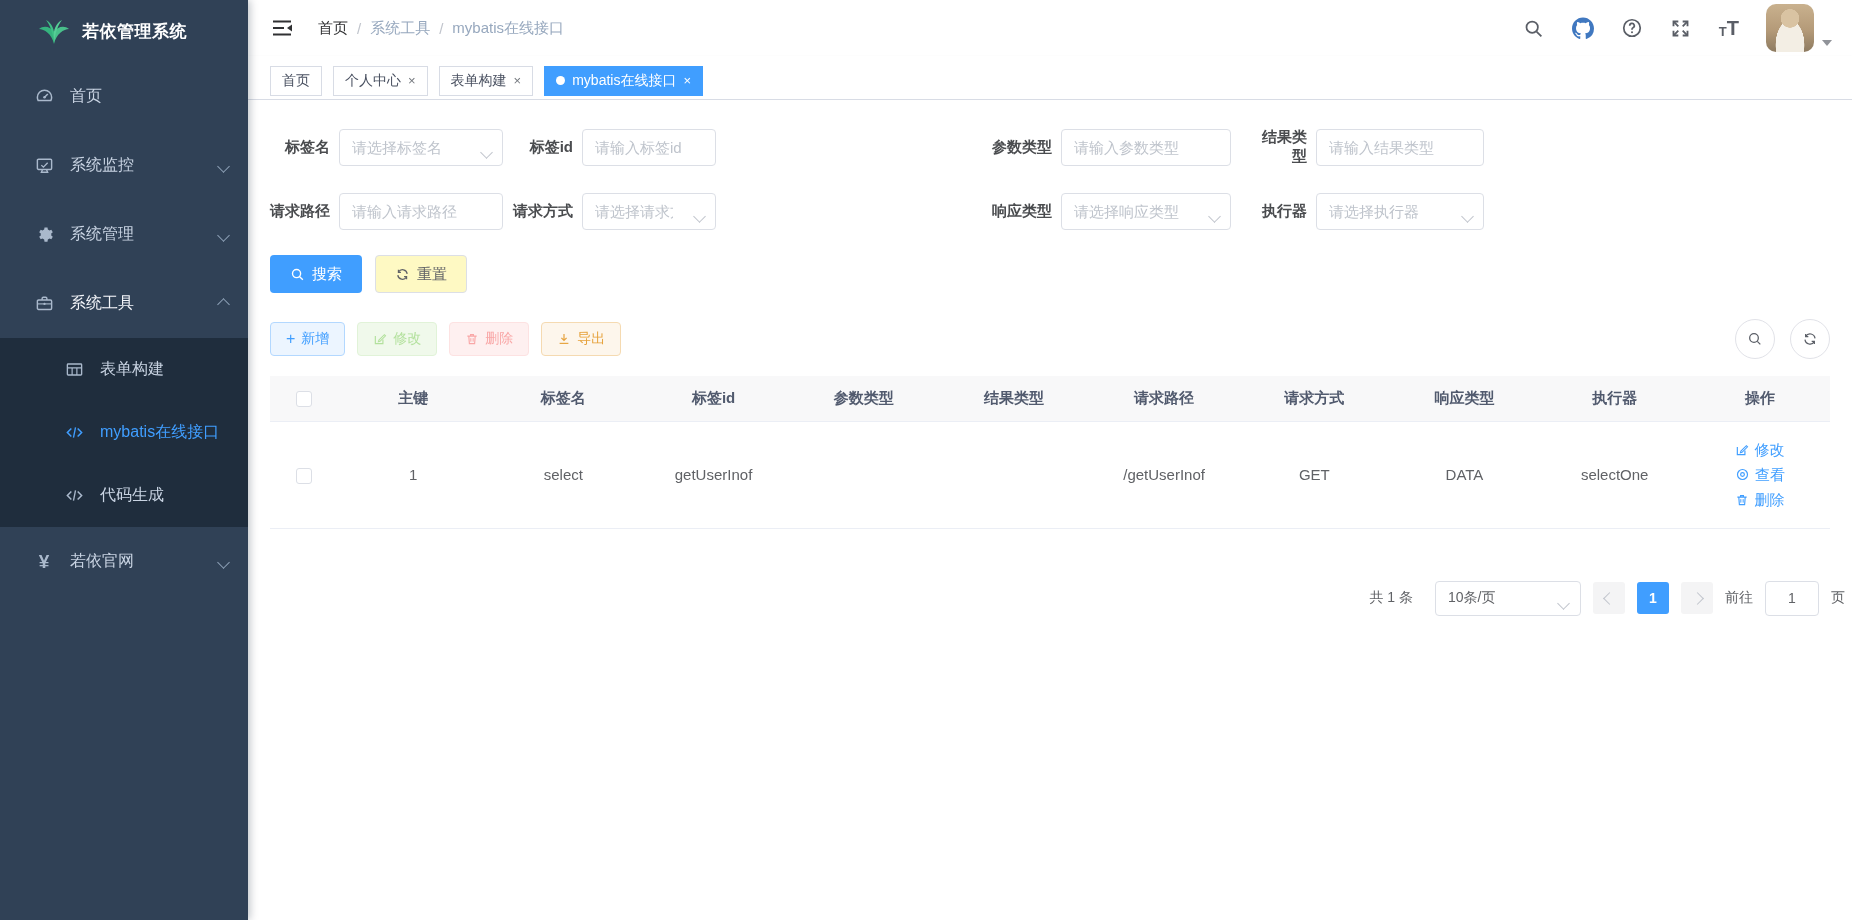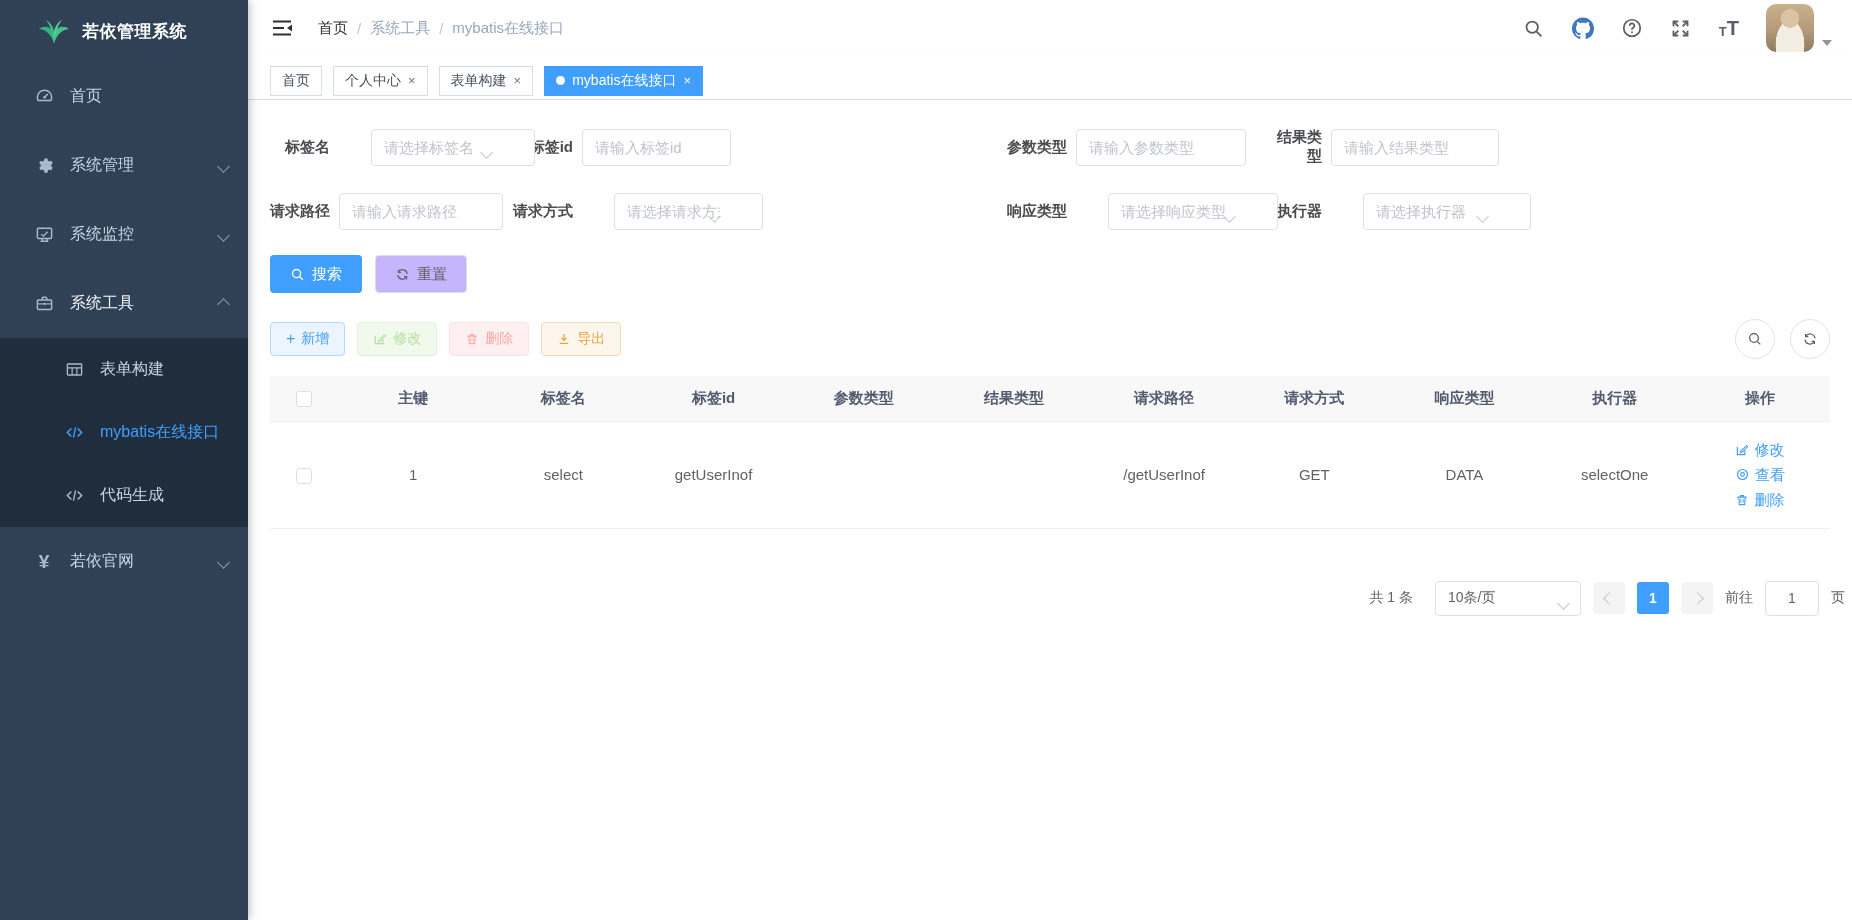--- a/index.html
+++ b/index.html
@@ -59,29 +59,29 @@
   
   .content { flex:1; padding:28px 22px 0 22px; background:#fff; }
 
   .filter-row { display:flex; align-items:center; margin-bottom:27px; }
   .f-item { display:flex; align-items:center; }
   .f-label { font-weight:bold; color:#4a4c4f; font-size:15px; text-align:right; margin-right:9px; flex-shrink:0; }
   .w60 { width:60px; } .w64 { width:64px; } .w58 { width:58px; }
   .f-control { position:relative; height:37px; }
   .f-control input { width:100%; height:37px; border:1px solid #dcdfe6; border-radius:4px; padding:0 12px; font-size:15px; color:#606266; outline:none; font-family:inherit; }
   .f-control input::placeholder { color:#bfc4cc; }
-  .f-control.is-select input { padding-right:42px;margin-left:32px; }
+  .f-control.is-select input { padding-right:42px; }
   .sel-chev { position:absolute; right:12px; top:14px; color:#c0c4cc; }
-  .fw164 { width:164px; } .fw166 { width:149px; } .fw170 { width:170px; } .fw168 { width:168px; }
+  .fw164 { width:164px; } .fw166 { width:134px; } .fw170 { width:170px; } .fw168 { width:168px; }
   .gap10 { margin-right:10px; } .gap272 { margin-right:272px; } .gap18 { margin-right:18px; }
 
   .btn-row { display:flex; align-items:center; gap:13px; margin-bottom:26px; }
   .btn { height:38px; display:inline-flex; align-items:center; gap:7px; padding:0 19px; border-radius:4px; font-size:15px; cursor:pointer; border:1px solid transparent; }
   .btn-primary { background:#409eff; color:#fff; }
-  .btn-plain { background:#c4b5fd; border-color:#dcdfe6; color:#606266; }
+  .btn-plain { background:#fef9c3; border-color:#dcdfe6; color:#606266; }
 
   .toolbar { display:flex; align-items:center; margin-bottom:17px; }
   .tbtn { height:34px; display:inline-flex; align-items:center; gap:6px; padding:0 15px; border-radius:4px; font-size:14px; cursor:pointer; border:1px solid transparent; margin-right:12px; }
   .tbtn-add { background:#ecf5ff; border-color:#b3d8ff; color:#409eff; }
   .tbtn-edit { background:#f0f9eb; border-color:#e1f3d8; color:#b3e19d; cursor:not-allowed; }
   .tbtn-del { background:#fef0f0; border-color:#fde2e2; color:#f9a7a7; cursor:not-allowed; }
   .tbtn-export { background:#fdf6ec; border-color:#f5dab1; color:#e6a23c; }
   .mini-group { margin-left:auto; display:flex; gap:15px; }
   .mini-btn { width:40px; height:40px; border-radius:50%; border:1px solid #e1e2e8; background:#fff; color:#5a5e66; display:flex; align-items:center; justify-content:center; cursor:pointer; }
 
@@ -128,36 +128,36 @@
               <path d="M12 13l4.2-4.2" stroke="currentColor" stroke-width="1.9"></path>
               <circle cx="12" cy="13" r="1.6" fill="currentColor"></circle>
             </svg>
         </span>
         <span class="mi-label">首页</span>
       </div>
 
       <div class="menu-item">
         <span class="mi-icon">
           <svg viewBox="0 0 24 24" width="19" height="19">
-              <path d="M12 8.2a3.8 3.8 0 1 0 0 7.6 3.8 3.8 0 0 0 0-7.6zm8.6 3.8c0-.4 0-.8-.1-1.2l2-1.5-1.9-3.3-2.3 1a7.6 7.6 0 0 0-2.1-1.2L15.8 3h-3.8l-.4 2.8c-.8.3-1.5.7-2.1 1.2l-2.3-1-1.9 3.3 2 1.5a7.6 7.6 0 0 0 0 2.4l-2 1.5 1.9 3.3 2.3-1c.6.5 1.3.9 2.1 1.2l.4 2.8h3.8l.4-2.8c.8-.3 1.5-.7 2.1-1.2l2.3 1 1.9-3.3-2-1.5c.1-.4.1-.8.1-1.2z" fill="currentColor"></path>
-            </svg>
-        </span>
-        <span class="mi-label">系统管理</span>
+              <rect x="3" y="4" width="18" height="13" rx="1.5" fill="none" stroke="currentColor" stroke-width="1.8"></rect>
+              <path d="M8 11.5l2.6 2.6L16 8.6" fill="none" stroke="currentColor" stroke-width="1.7"></path>
+              <path d="M9.5 17L8 20.5h8L14.5 17" fill="none" stroke="currentColor" stroke-width="1.7"></path>
+            </svg>
+        </span>
+        <span class="mi-label">系统监控</span>
         <span class="mi-caret"><span class="chev"></span></span>
       </div>
 
       <div class="menu-item">
         <span class="mi-icon">
           <svg viewBox="0 0 24 24" width="19" height="19">
-              <rect x="3" y="4" width="18" height="13" rx="1.5" fill="none" stroke="currentColor" stroke-width="1.8"></rect>
-              <path d="M8 11.5l2.6 2.6L16 8.6" fill="none" stroke="currentColor" stroke-width="1.7"></path>
-              <path d="M9.5 17L8 20.5h8L14.5 17" fill="none" stroke="currentColor" stroke-width="1.7"></path>
-            </svg>
-        </span>
-        <span class="mi-label">系统监控</span>
+              <path d="M12 8.2a3.8 3.8 0 1 0 0 7.6 3.8 3.8 0 0 0 0-7.6zm8.6 3.8c0-.4 0-.8-.1-1.2l2-1.5-1.9-3.3-2.3 1a7.6 7.6 0 0 0-2.1-1.2L15.8 3h-3.8l-.4 2.8c-.8.3-1.5.7-2.1 1.2l-2.3-1-1.9 3.3 2 1.5a7.6 7.6 0 0 0 0 2.4l-2 1.5 1.9 3.3 2.3-1c.6.5 1.3.9 2.1 1.2l.4 2.8h3.8l.4-2.8c.8-.3 1.5-.7 2.1-1.2l2.3 1 1.9-3.3-2-1.5c.1-.4.1-.8.1-1.2z" fill="currentColor"></path>
+            </svg>
+        </span>
+        <span class="mi-label">系统管理</span>
         <span class="mi-caret"><span class="chev"></span></span>
       </div>
 
       <div class="menu-item parent-open">
         <span class="mi-icon">
           <svg viewBox="0 0 24 24" width="19" height="19">
               <rect x="3" y="7.5" width="18" height="12" rx="1.5" fill="none" stroke="currentColor" stroke-width="1.8"></rect>
               <path d="M9 7.5V5.6A1.6 1.6 0 0 1 10.6 4h2.8A1.6 1.6 0 0 1 15 5.6v1.9" fill="none" stroke="currentColor" stroke-width="1.8"></path>
               <path d="M3 12.5h18" stroke="currentColor" stroke-width="1.4"></path>
               <circle cx="12" cy="12.5" r="1.4" fill="currentColor"></circle>

